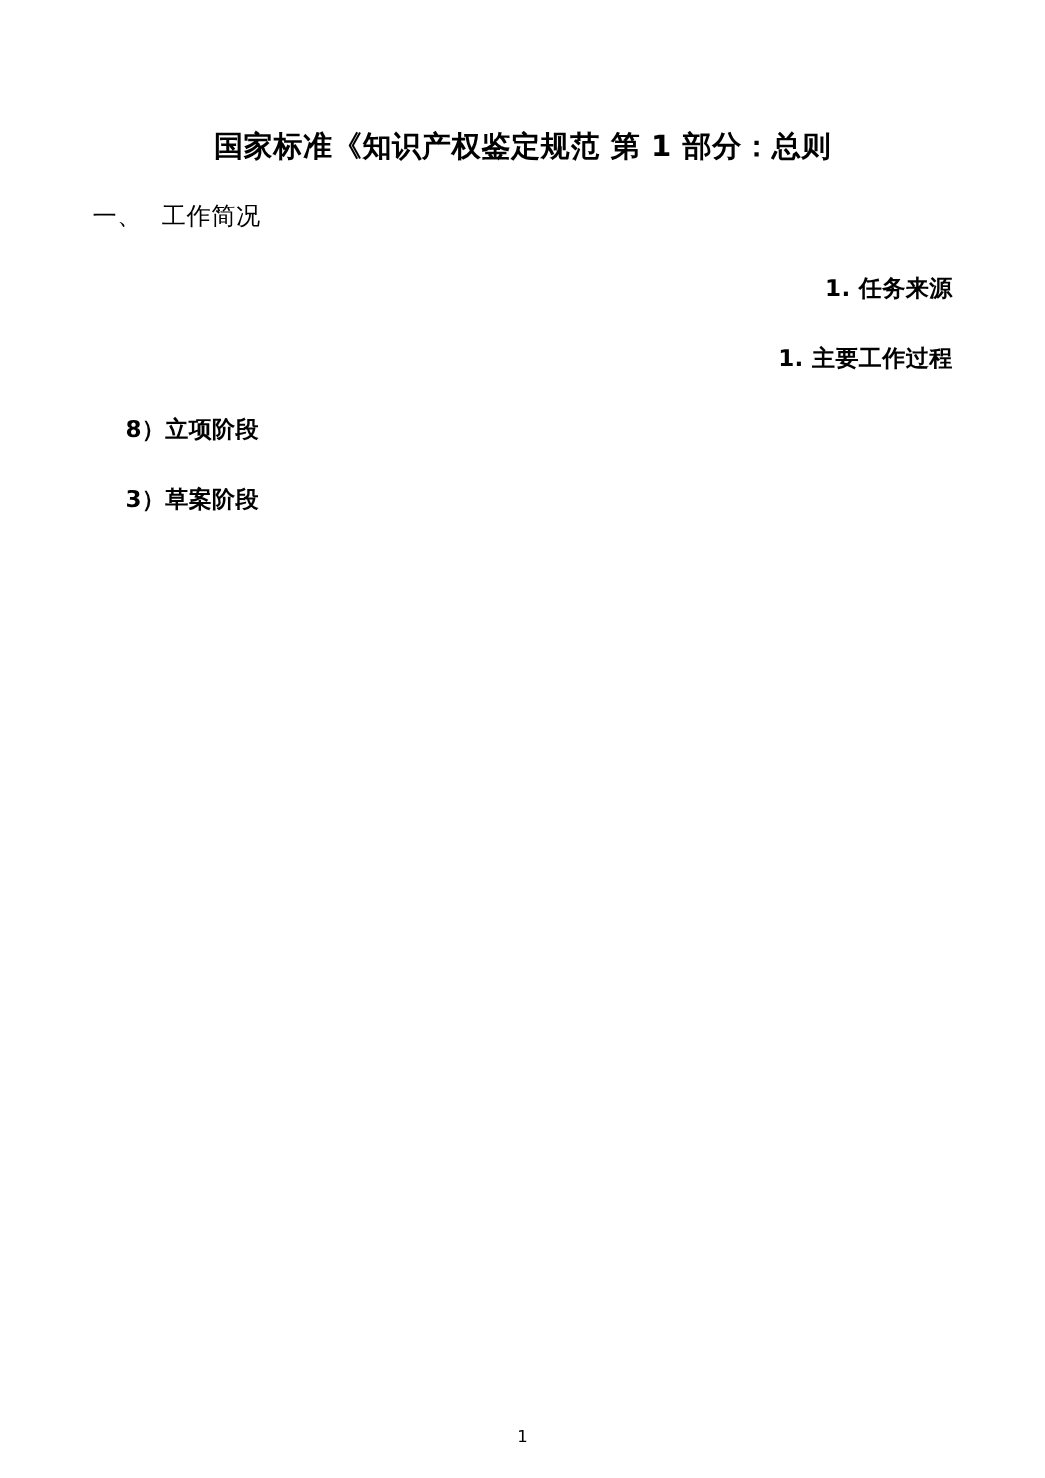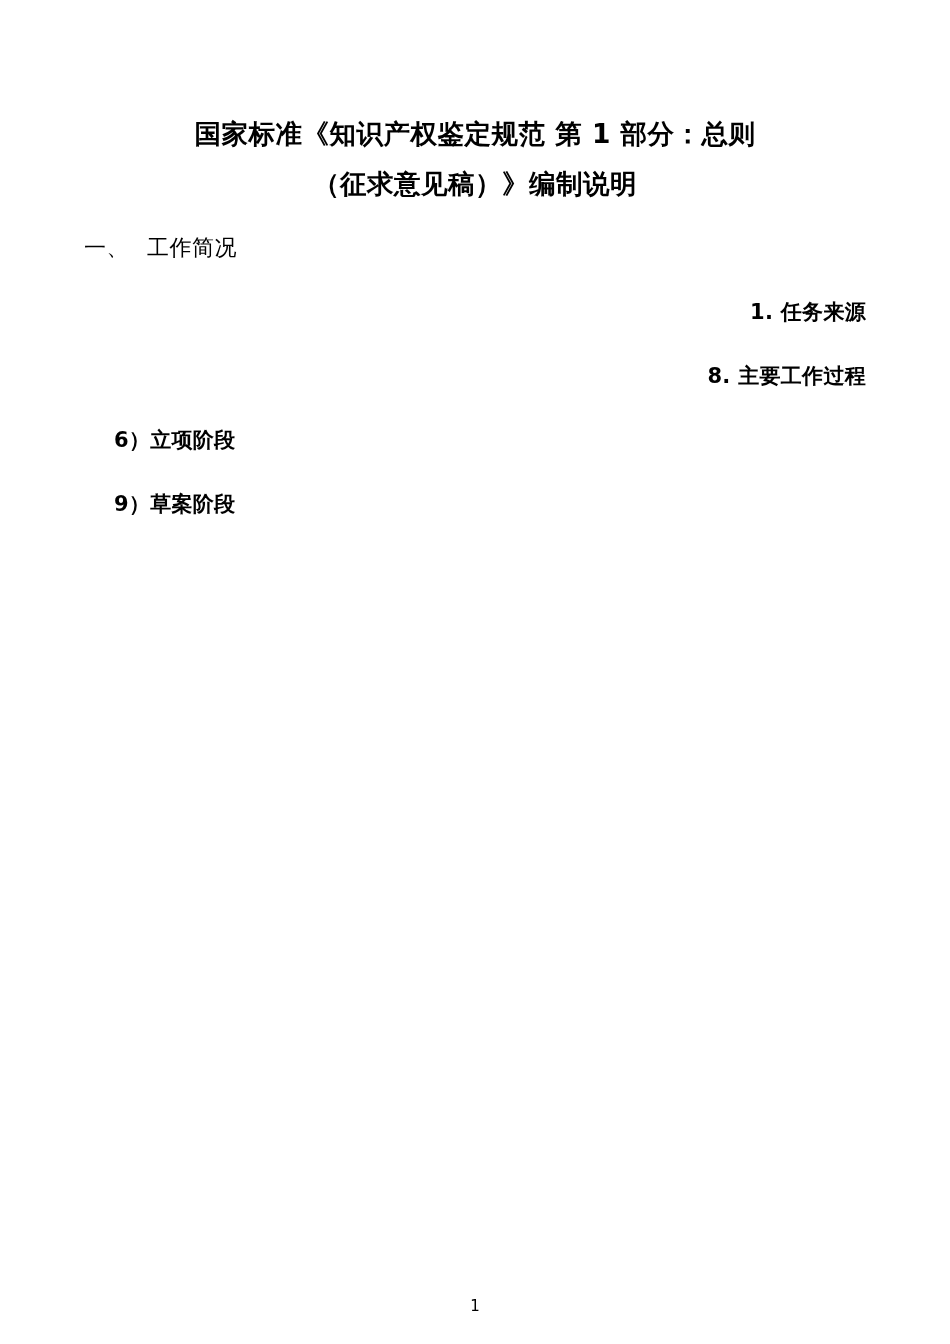--- a/index.html
+++ b/index.html
@@ -77,32 +77,31 @@
     font-size: 15px;
     color: #000;
   }
 </style>
 </head>
 <body>
 
 <div class="page">
 
   <h1 class="doc-title title-line-1">国家标准《知识产权鉴定规范 第 1 部分：总则</h1>
-  <h1 class="doc-title title-line-2">（征求意见稿）》编制说明</h1>
 
   <div class="h-section">
     <span class="num">一、</span><span>工作简况</span>
   </div>
 
   <div class="h-sub">1. 任务来源</div>
 
 
-  <div class="h-sub">8. 主要工作过程</div>
+  <div class="h-sub">1. 主要工作过程</div>
 
-  <div class="h-sub2">6）立项阶段</div>
+  <div class="h-sub2">8）立项阶段</div>
 
 
-  <div class="h-sub2">9）草案阶段</div>
+  <div class="h-sub2">3）草案阶段</div>
 
 
   <div class="page-number">1</div>
 
 </div>
 
 </body></html>

